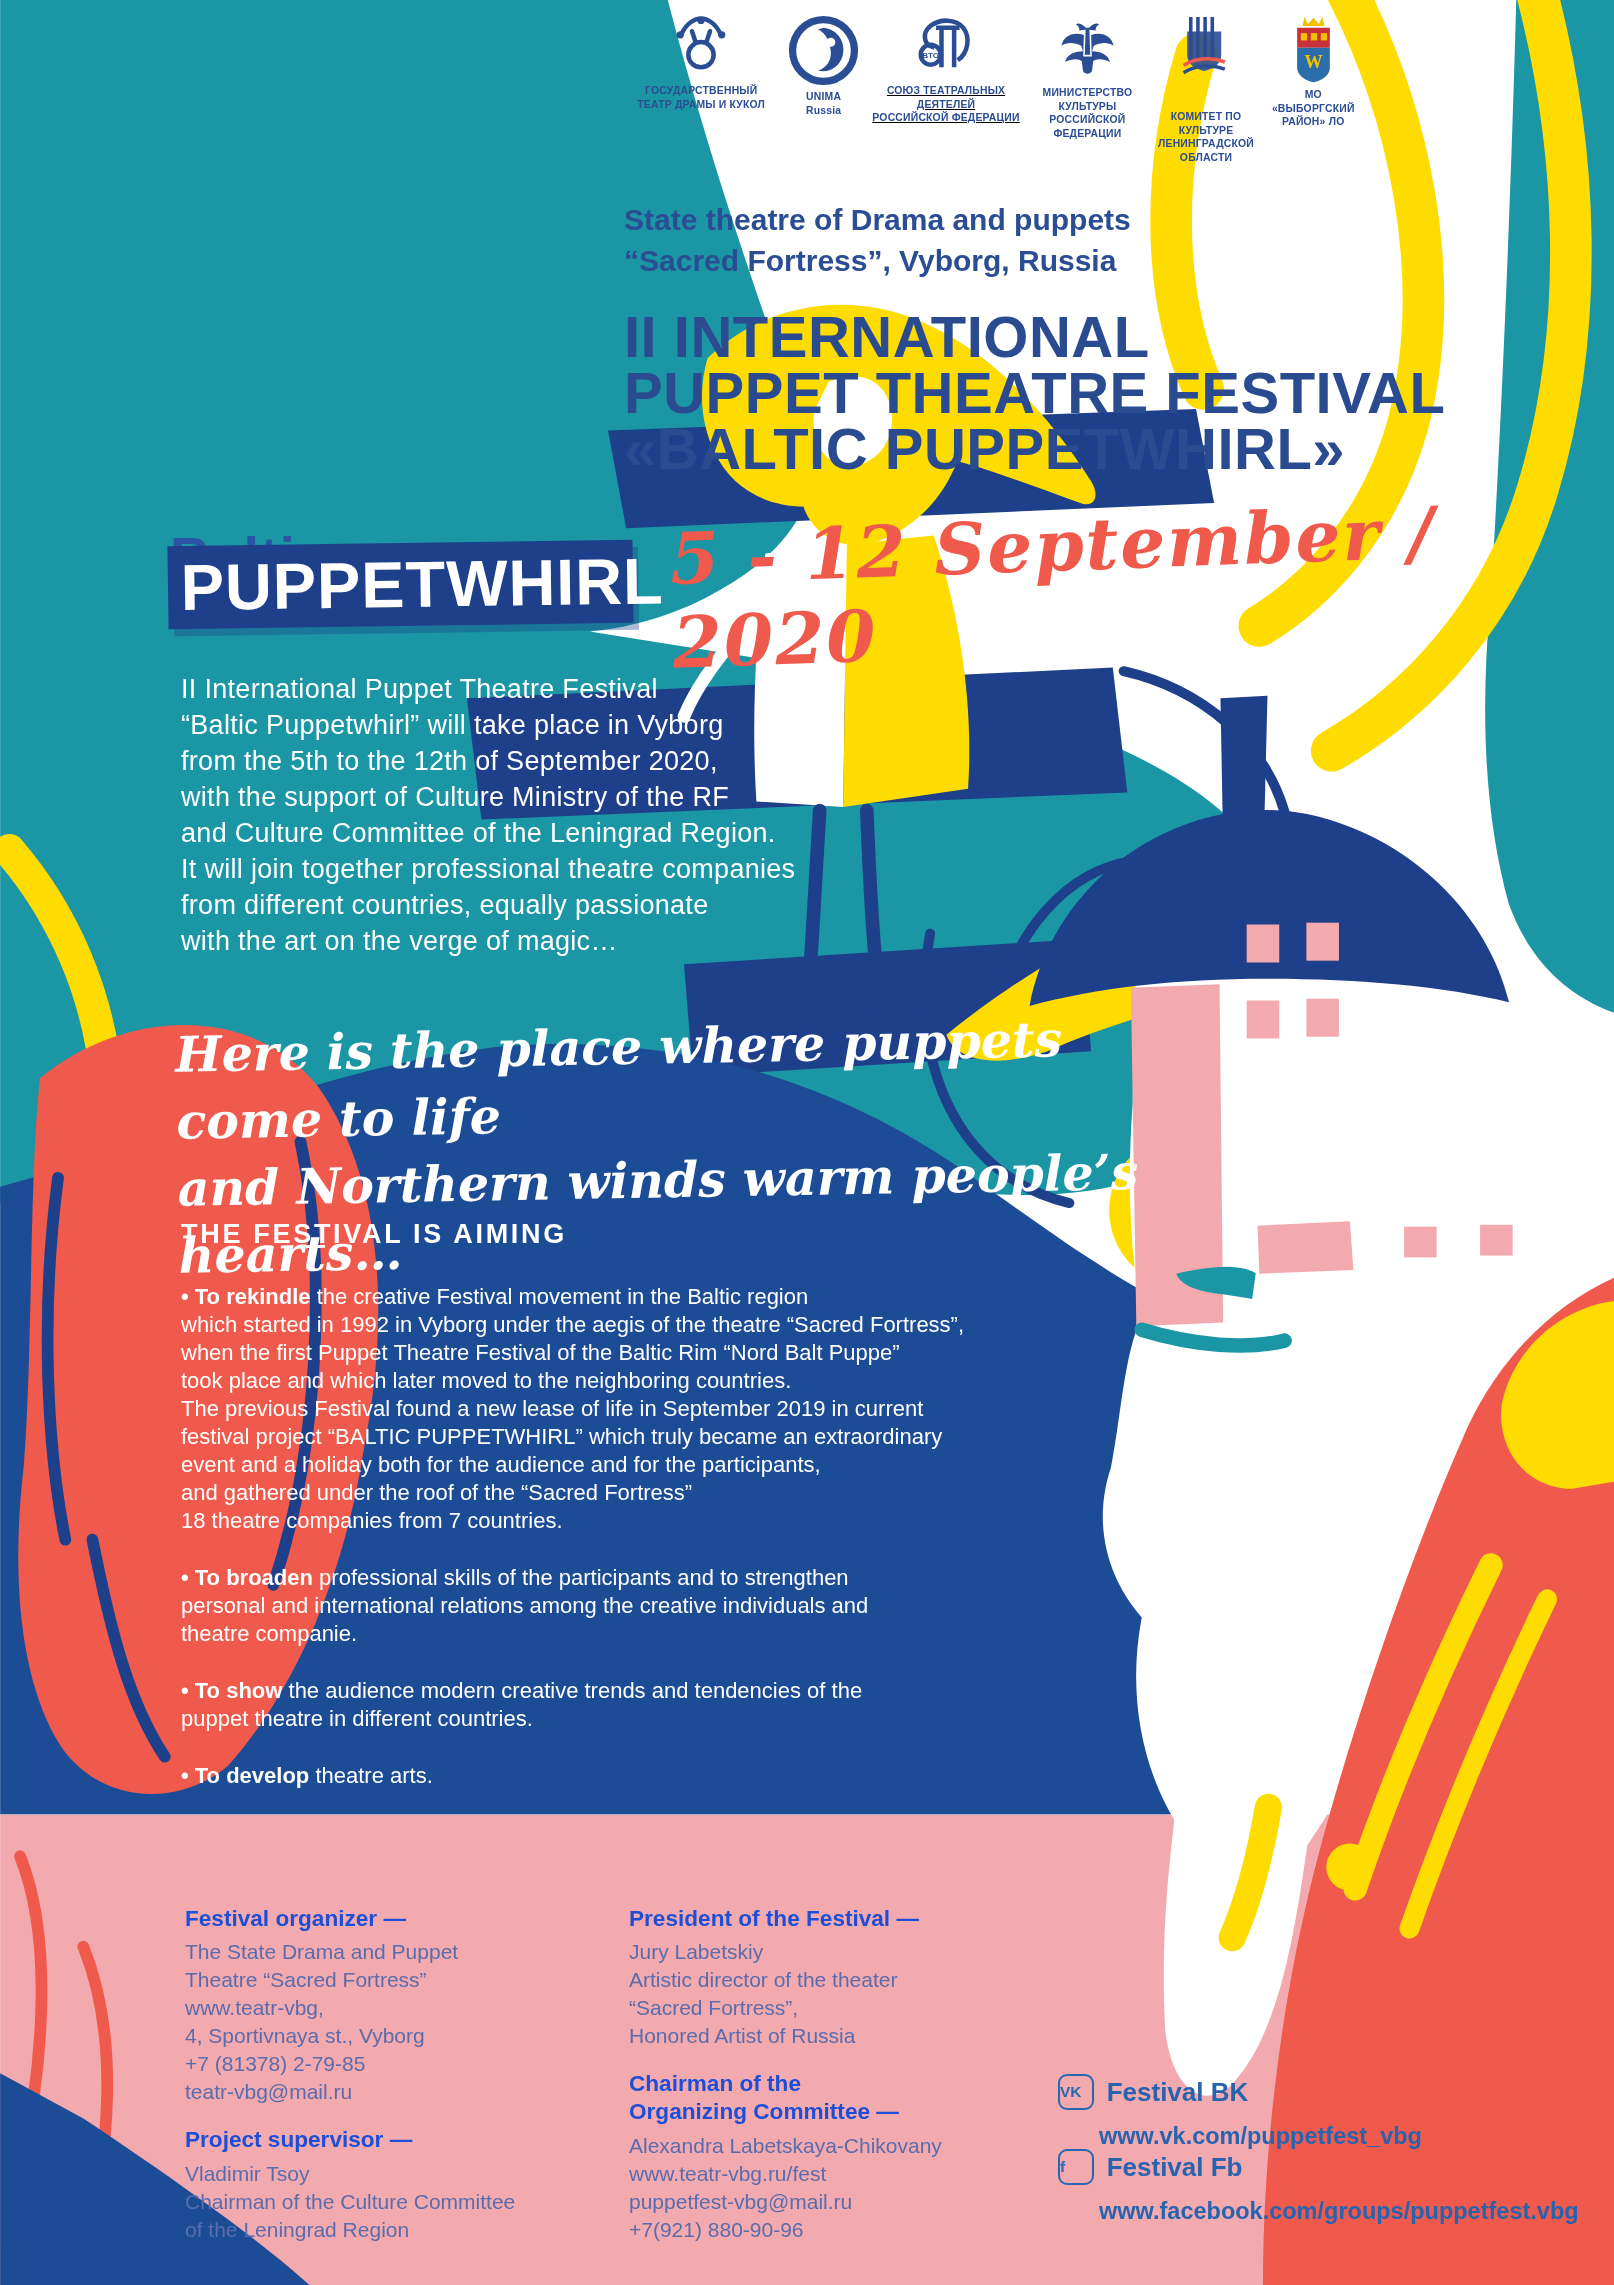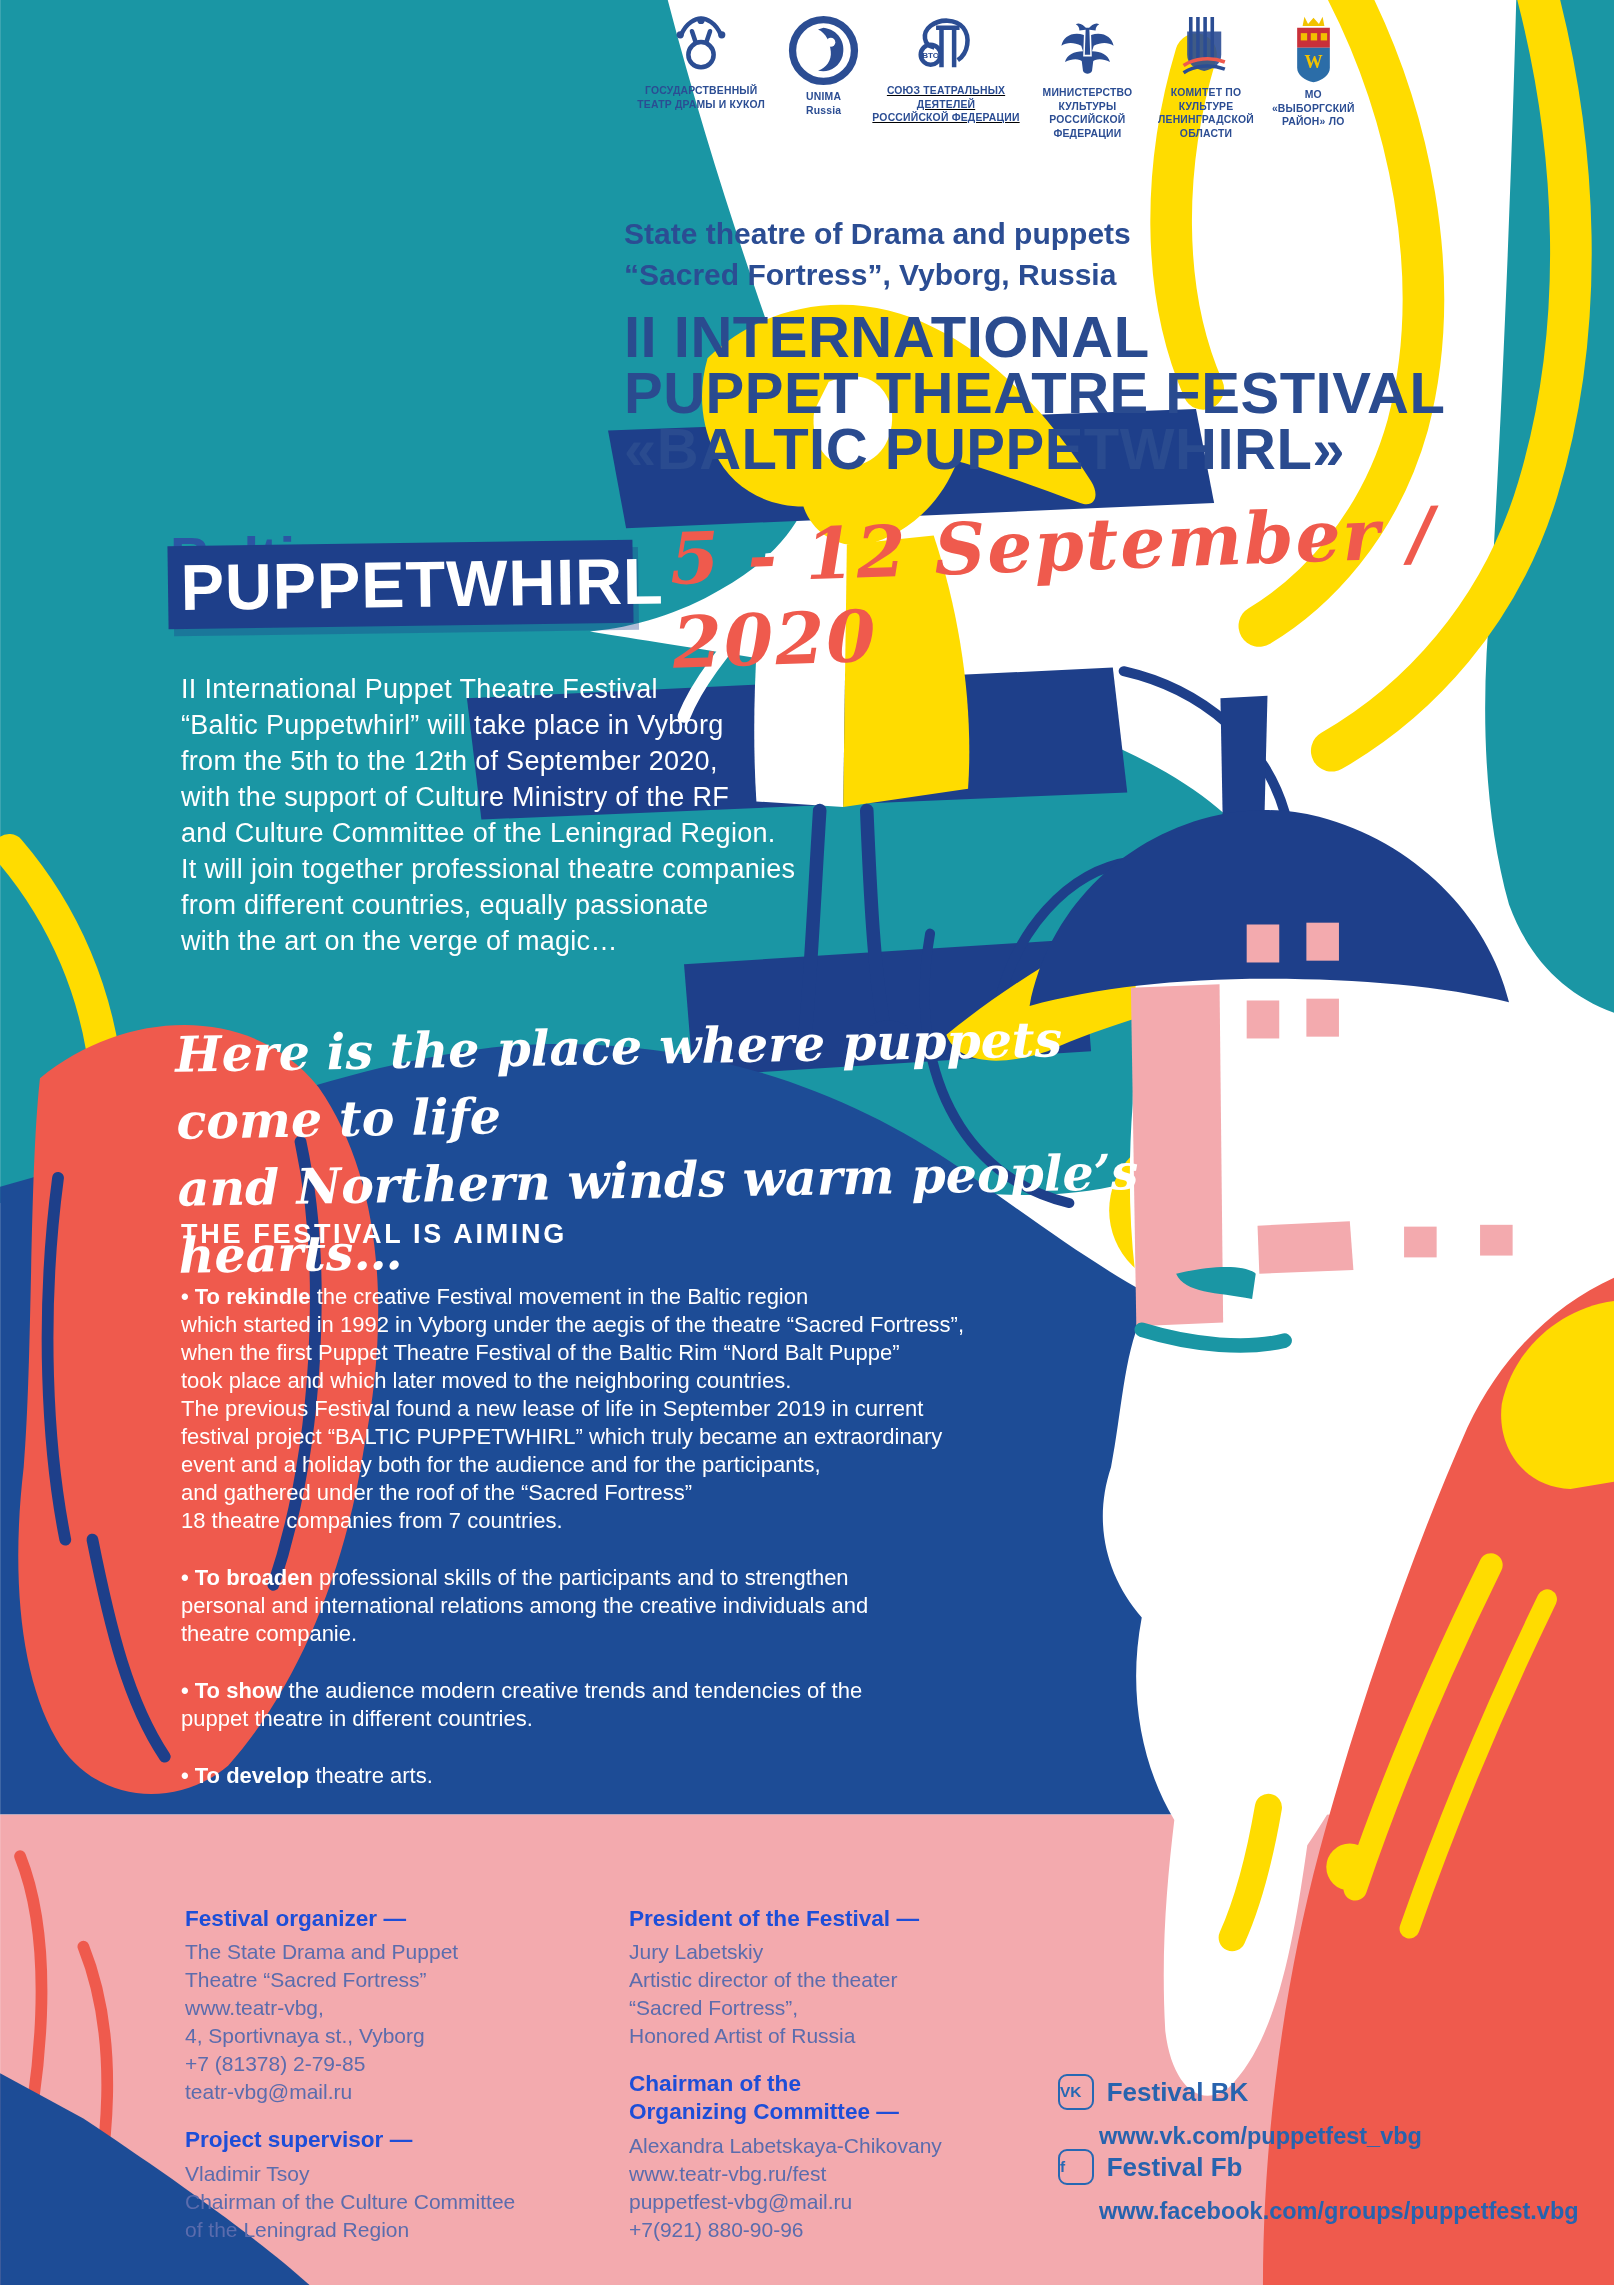--- a/index.html
+++ b/index.html
@@ -6,21 +6,21 @@
   .poster{position:relative;width:1615px;height:2285px;background:#ffffff;overflow:hidden;
           font-family:"Liberation Sans",sans-serif;}
   .bg{position:absolute;left:0;top:0;width:1615px;height:2285px;}
   .abs{position:absolute;}
   .ml{white-space:pre-line;}
   
   .logos{position:absolute;left:621px;top:14.5px;width:742px;display:flex;justify-content:space-between;align-items:flex-start;}
   .logo{display:flex;flex-direction:column;align-items:center;}
   .logo .cap{font-size:10.4px;font-weight:bold;color:#2B4D93;text-align:center;line-height:1.3;margin-top:4.5px;letter-spacing:0.2px;}
   
-  .venue{left:624px;top:199px;font-size:30px;font-weight:bold;color:#2B4D93;line-height:41px;margin-top:14px;}
+  .venue{left:624px;top:199px;font-size:30px;font-weight:bold;color:#2B4D93;line-height:41px;}
   .title{left:624px;top:309px;font-size:58px;font-weight:800;color:#2A4B8F;line-height:56px;letter-spacing:0.5px;}
   
   .brand-baltic{left:170px;top:488px;font-size:56px;font-weight:600;color:#2B55A3;letter-spacing:0.9px;margin-top:36px;}
   .brand-band{left:168px;top:543px;width:465px;height:83px;background:#1E3F8A;transform:rotate(-.8deg);
               box-shadow:5.4px 7.2px 0 rgba(30,63,138,.35);}
   .brand-band span{display:block;font-size:65px;font-weight:800;color:#ffffff;letter-spacing:0.9px;line-height:83px;padding-left:12.7px;}
   .dates{left:671px;top:503px;width:796px;font-family:"DejaVu Serif",serif;font-style:italic;font-weight:bold;
          font-size:71px;color:#EF5A4D;transform:rotate(-2deg);letter-spacing:1.8px;}
   
   .intro{left:181px;top:671px;width:1040px;font-size:27px;line-height:36px;color:#ffffff;letter-spacing:0.3px;}
@@ -189,21 +189,21 @@
           <path d="M35,16 C40,10 44,8 48,10 C45,12 44,14 44,17 Z"></path>
           <path d="M33,14 L37,14 L38,44 L32,44 Z"></path>
           <path d="M31,22 C18,18 8,24 6,34 C12,30 20,30 28,34 L30,40 C20,40 12,44 10,52 C18,48 26,48 30,52 Z"></path>
           <path d="M39,22 C52,18 62,24 64,34 C58,30 50,30 42,34 L40,40 C50,40 58,44 60,52 C52,48 44,48 40,52 Z"></path>
           <path d="M28,46 L42,46 L40,62 C38,66 32,66 30,62 Z"></path>
         </g>
       </svg>
       <div class="cap ml">МИНИСТЕРСТВО КУЛЬТУРЫ
 РОССИЙСКОЙ ФЕДЕРАЦИИ</div>
     </div>
-    <div class="logo" style="width:136px;">
+    <div class="logo" style="width:136px;gap:24px;">
       <svg width="52" height="67" viewBox="0 0 58 74">
         <g fill="none" stroke="#2B4D93" stroke-width="4">
           <path d="M12,2 L12,50 M20,2 L20,50 M28,2 L28,50 M36,2 L36,50"></path>
           <path d="M8,18 L46,18 L46,44 C46,54 38,60 27,62 C16,60 8,54 8,44 Z" fill="#2B4D93" stroke="none" opacity=".9"></path>
           <path d="M4,56 C16,48 34,46 50,52" stroke="#EF5A4D"></path>
           <path d="M4,64 C16,56 34,54 50,60" stroke="#2B4D93"></path>
         </g>
       </svg>
       <div class="cap ml">КОМИТЕТ ПО КУЛЬТУРЕ
 ЛЕНИНГРАДСКОЙ ОБЛАСТИ</div>

